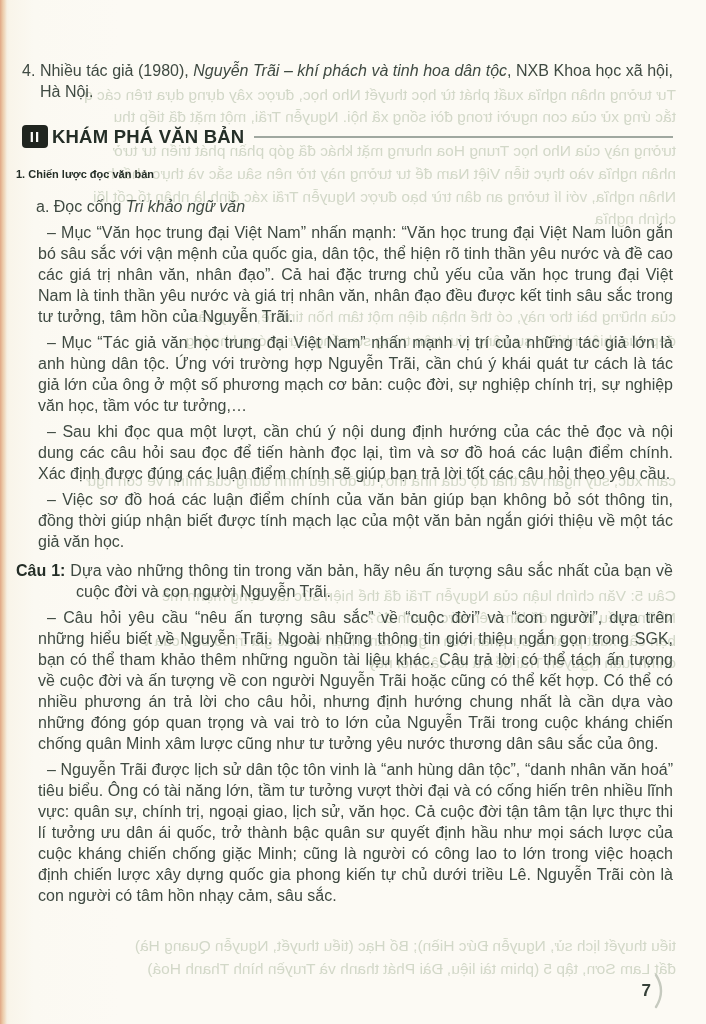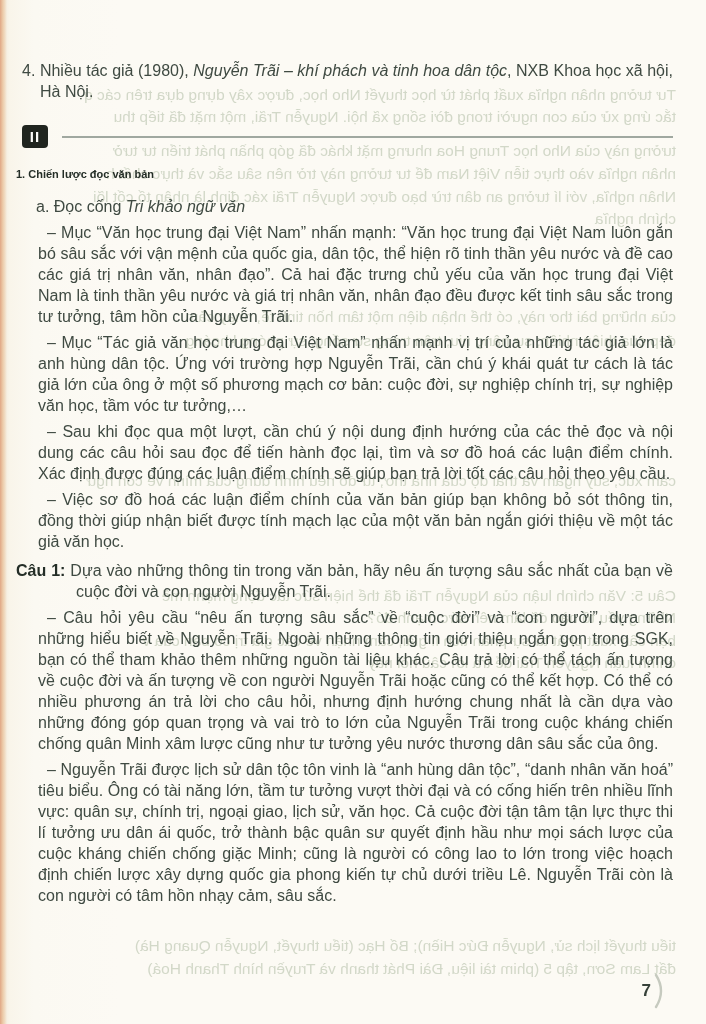--- a/index.html
+++ b/index.html
@@ -95,20 +95,21 @@
       <div class="bleed-line" style="top: 935px;">tiểu thuyết lịch sử, Nguyễn Đức Hiền); Bố Hạc (tiểu thuyết, Nguyễn Quang Hà)</div>
       <div class="bleed-line" style="top: 958px;">đất Lam Sơn, tập 5 (phim tài liệu, Đài Phát thanh và Truyền hình Thanh Hoá)</div>
     </div>
 
   <div class="content">
 
     <p class="ref"><span>4. Nhiều tác giả (1980), </span><span class="italic">Nguyễn Trãi – khí phách và tinh hoa dân tộc</span><span>, NXB Khoa học xã hội, Hà Nội.</span></p>
 
     <div class="section-header">
       <span class="badge">II</span>
+      <span class="section-title">KHÁM PHÁ VĂN BẢN</span>
       <span class="section-rule"></span>
     </div>
 
     <p class="h-num">1. Chiến lược đọc văn bản</p>
 
     <p class="sub-item"><span>a. Đọc cống </span><span class="italic">Tri khảo ngữ văn</span></p>
 
     <p class="para">– Mục “Văn học trung đại Việt Nam” nhấn mạnh: “Văn học trung đại Việt Nam luôn gắn bó sâu sắc với vận mệnh của quốc gia, dân tộc, thể hiện rõ tinh thần yêu nước và đề cao các giá trị nhân văn, nhân đạo”. Cả hai đặc trưng chủ yếu của văn học trung đại Việt Nam là tinh thần yêu nước và giá trị nhân văn, nhân đạo đều được kết tinh sâu sắc trong tư tưởng, tâm hồn của Nguyễn Trãi.</p>
 
     <p class="para">– Mục “Tác giả văn học trung đại Việt Nam” nhấn mạnh vị trí của những tác giả lớn là anh hùng dân tộc. Ứng với trường hợp Nguyễn Trãi, cần chú ý khái quát tư cách là tác giả lớn của ông ở một số phương mạch cơ bản: cuộc đời, sự nghiệp chính trị, sự nghiệp văn học, tầm vóc tư tưởng,…</p>

